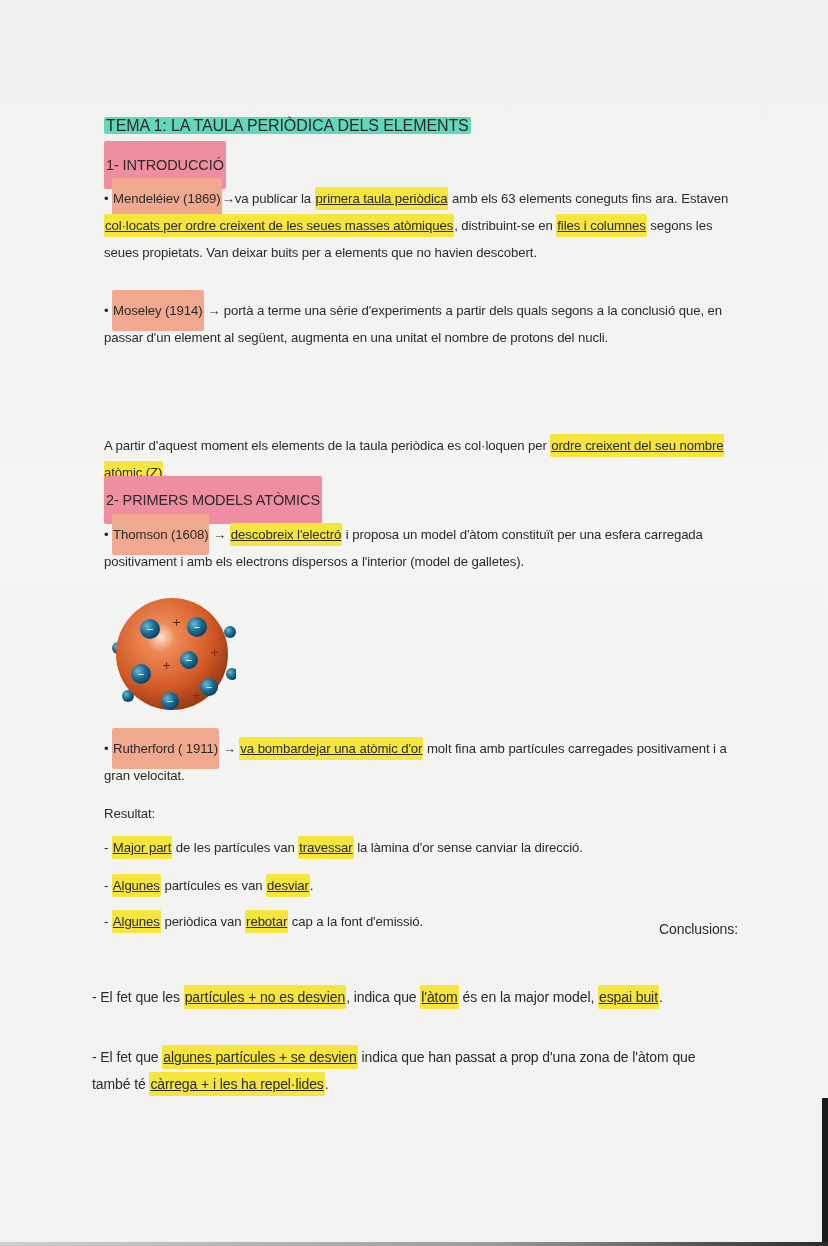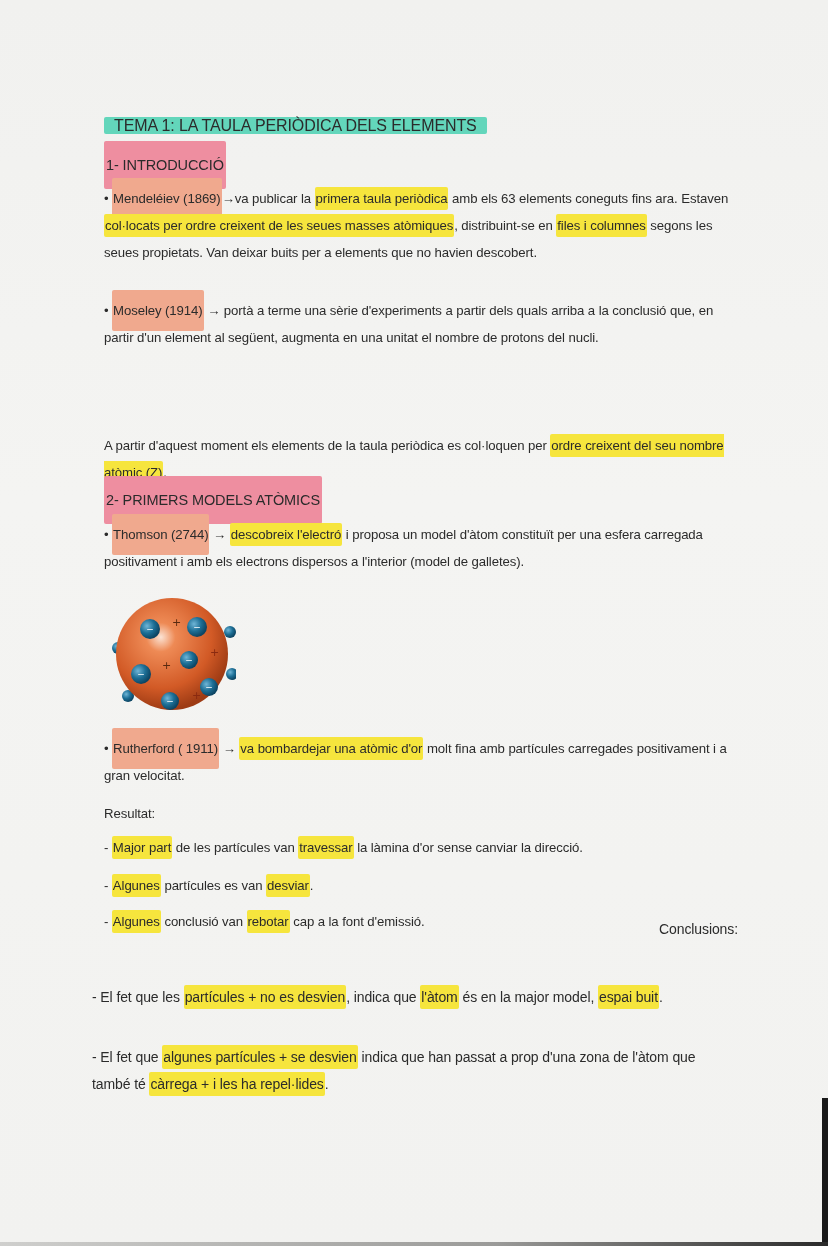--- a/index.html
+++ b/index.html
@@ -18,23 +18,23 @@
   }
   .edge-bottom {
     position: absolute; left: 0; bottom: 0; width: 828px; height: 4px;
     background: linear-gradient(90deg, #cfcfcd, #9a9a98 60%, #2a2a2a);
   }
   .content {
     position: absolute; left: 104px; top: 0; width: 640px;
     color: #2b2b2b; font-size: 13.2px; letter-spacing: -0.1px;
   }
   .block { position: absolute; left: 0; width: 640px; line-height: 27px; }
-  .hl-y { background: #f6e53d; border-radius: 2px; padding: 4px 1px; }
+  .hl-y { background: #f6e53d; border-radius: 2px; padding: 4px 1px; text-decoration: underline; }
   .hl-o { background: #f0a98e; border-radius: 2px; padding: 13px 1px; }
-  .hl-t { background: #63d6bb; border-radius: 2px; padding: 0 10px; }
+  .hl-t { background: #63d6bb; border-radius: 2px; padding: 0 2px; }
   .hl-p { background: #ee8ea0; border-radius: 2px; padding: 16px 2px; }
   .title { font-size: 16px; }
   .h2 { font-size: 14.5px; }
   .atom { position: absolute; left: 110px; top: 596px; width: 126px; height: 118px; }
 </style>
 </head>
 <body>
 
 <div class="page">
 
@@ -49,55 +49,55 @@
     </div>
 
     <div class="block" style="top:185px;">
       <span>•</span>
       <span class="hl-o">Mendeléiev (1869)</span><span>→</span><span>va publicar la </span><span class="hl-y">primera taula periòdica</span><span> amb els 63 elements coneguts fins ara. Estaven </span><span class="hl-y">col·locats per ordre creixent de les seues masses atòmiques</span><span>, distribuint-se en </span><span class="hl-y">files i columnes</span><span> segons les seues propietats. Van deixar buits per a elements que no havien descobert.</span>
     </div>
 
     <div class="block" style="top:297px;">
       <span>•</span>
       <span class="hl-o">Moseley (1914)</span>
-      <span>→</span><span> portà a terme una sèrie d'experiments a partir dels quals arriba a la conclusió que, en partir d'un element al següent, augmenta en una unitat el nombre de protons del nucli.</span>
+      <span>→</span><span> portà a terme una sèrie d'experiments a partir dels quals segons a la conclusió que, en passar d'un element al següent, augmenta en una unitat el nombre de protons del nucli.</span>
     </div>
 
     <div class="block" style="top:385px;margin-top:47px;">
       <span>A partir d'aquest moment els elements de la taula periòdica es col·loquen per </span><span class="hl-y">ordre creixent del seu nombre atòmic (Z)</span><span>.</span>
     </div>
 
     <div class="block h2" style="top:487px;">
       <span class="hl-p">2- PRIMERS MODELS ATÒMICS</span>
     </div>
 
     <div class="block" style="top:521px;">
       <span>•</span>
-      <span class="hl-o">Thomson (2744)</span>
+      <span class="hl-o">Thomson (1608)</span>
       <span>→</span>
       <span class="hl-y">descobreix l'electró</span><span> i proposa un model d'àtom constituït per una esfera carregada positivament i amb els electrons dispersos a l'interior (model de galletes).</span>
     </div>
 
     <div class="block" style="top:735px;">
       <span>•</span>
       <span class="hl-o">Rutherford ( 1911)</span>
       <span>→</span>
       <span class="hl-y">va bombardejar una atòmic d'or</span><span> molt fina amb partícules carregades positivament i a gran velocitat.</span>
     </div>
 
     <div class="block" style="top:800px;">Resultat:</div>
 
     <div class="block" style="top:834px;">
       <span>- </span><span class="hl-y">Major part</span><span> de les partícules van </span><span class="hl-y">travessar</span><span> la làmina d'or sense canviar la direcció.</span>
     </div>
     <div class="block" style="top:872px;">
       <span>- </span><span class="hl-y">Algunes</span><span> partícules es van </span><span class="hl-y">desviar</span><span>.</span>
     </div>
     <div class="block" style="top:908px;">
-      <span>- </span><span class="hl-y">Algunes</span><span> conclusió van </span><span class="hl-y">rebotar</span><span> cap a la font d'emissió.</span>
+      <span>- </span><span class="hl-y">Algunes</span><span> periòdica van </span><span class="hl-y">rebotar</span><span> cap a la font d'emissió.</span>
     </div>
 
     <div class="block" style="top:916px; left:-6px; font-size:14px;text-align:right;">Conclusions:</div>
 
     <div class="block" style="top:984px; left:-12px; font-size:14px; width:630px;">
       <span>- El fet que les </span><span class="hl-y">partícules + no es desvien</span><span>, indica que </span><span class="hl-y">l'àtom</span><span> és en la major model, </span><span class="hl-y">espai buit</span><span>.</span>
     </div>
 
     <div class="block" style="top:1044px; left:-12px; font-size:14px; width:630px;">
       <span>- El fet que </span><span class="hl-y">algunes partícules + se desvien</span><span> indica que han passat a prop d'una zona de l'àtom que també té </span><span class="hl-y">càrrega + i les ha repel·lides</span><span>.</span>

